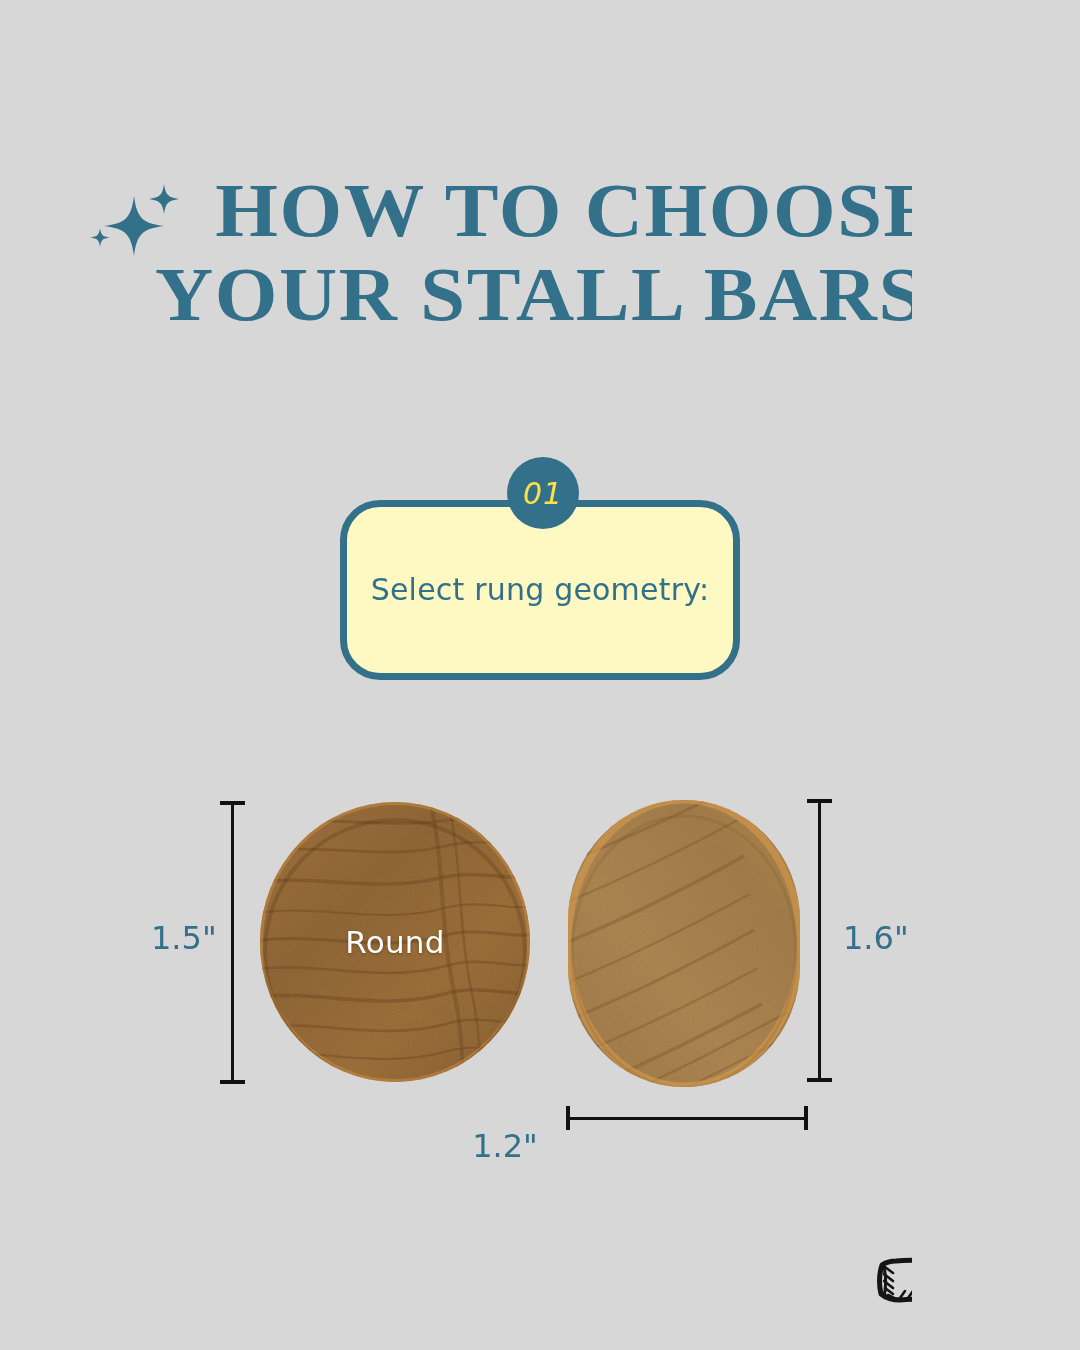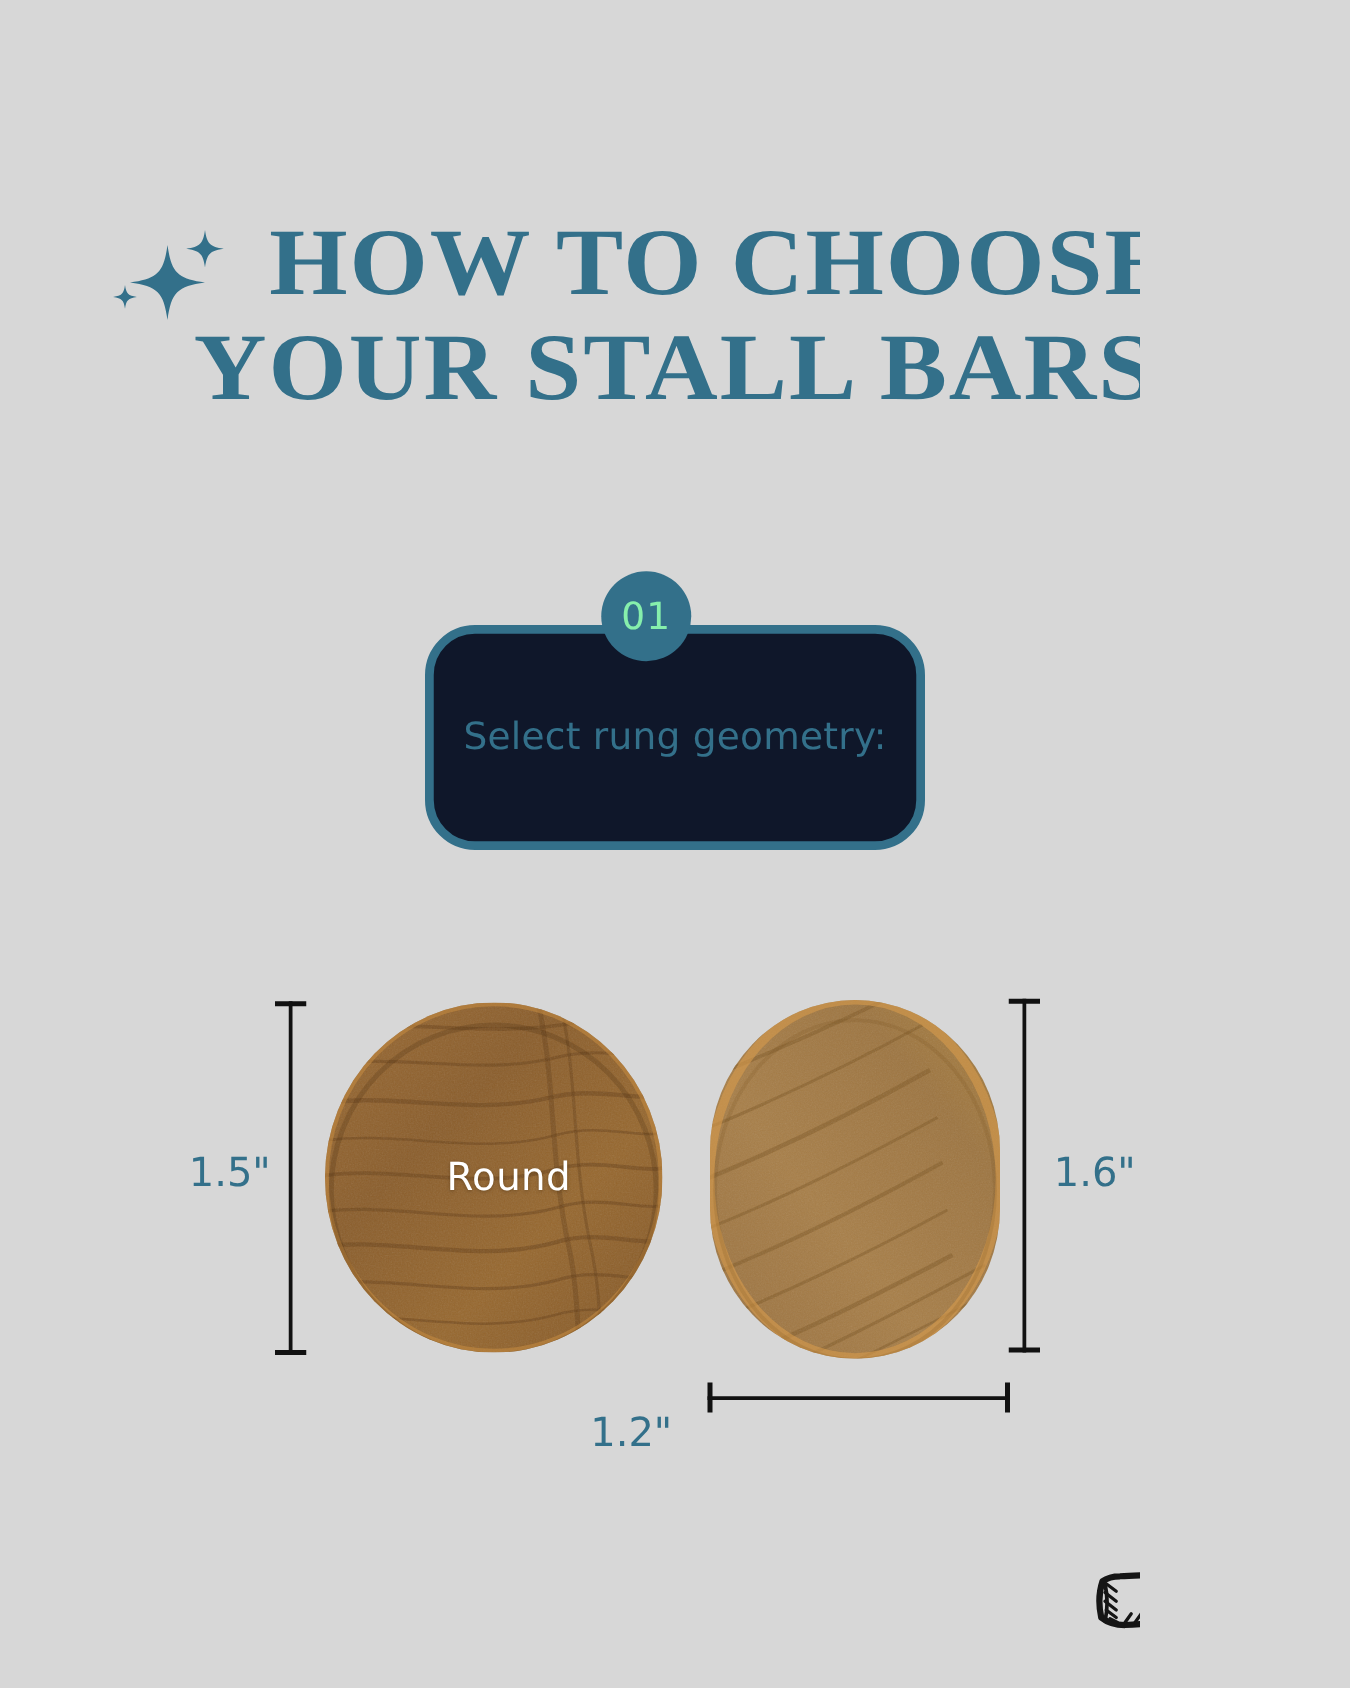--- a/index.html
+++ b/index.html
@@ -55,53 +55,54 @@
   }
 
   
   .step-card {
     position: absolute;
     left: 340px;
     top: 500px;
     width: 400px;
     height: 180px;
     box-sizing: border-box;
-    background: #0f172a;
+    background: #fef9c3;
     border: 7px solid #33708a;
     border-radius: 40px;
     display: flex;
     align-items: center;
     justify-content: center;
     flex-direction: column;
   }
   .step-text {
     color: #33708a;
     font-size: 30px;
     line-height: 42px;
     text-align: center;
     letter-spacing: 0.2px;
     font-family: "DejaVu Sans", sans-serif;
     font-weight: 400;
   }
   .step-badge {
     position: absolute;
-    left: 481px;
+    left: 507px;
     top: 457px;
     width: 72px;
     height: 72px;
     border-radius: 50%;
     background: #33708a;
     display: flex;
     align-items: center;
     justify-content: center;
-    color: #86efac;
+    color: #fde047;
     font-size: 30px;
     letter-spacing: 1px;
     font-family: "DejaVu Sans", sans-serif;
     z-index: 4;
+    font-style: italic;
   }
 
   
   .shape-round {
     position: absolute;
     left: 260px;
     top: 802px;
     width: 270px;
     height: 280px;
     border-radius: 50%;
@@ -122,21 +123,20 @@
     width: 100%;
     top: 50%;
     transform: translateY(-50%);
     text-align: center;
     color: #ffffff;
     font-size: 31px;
     letter-spacing: 0.3px;
     font-family: "DejaVu Sans", sans-serif;
     z-index: 3;
     text-shadow: 0 1px 3px rgba(40,22,4,0.35);
-    padding-left: 12px;
   }
 
   
   .dim-v {
     position: absolute;
     width: 3px;
     background: #111111;
   }
   .dim-cap-h {
     position: absolute;

